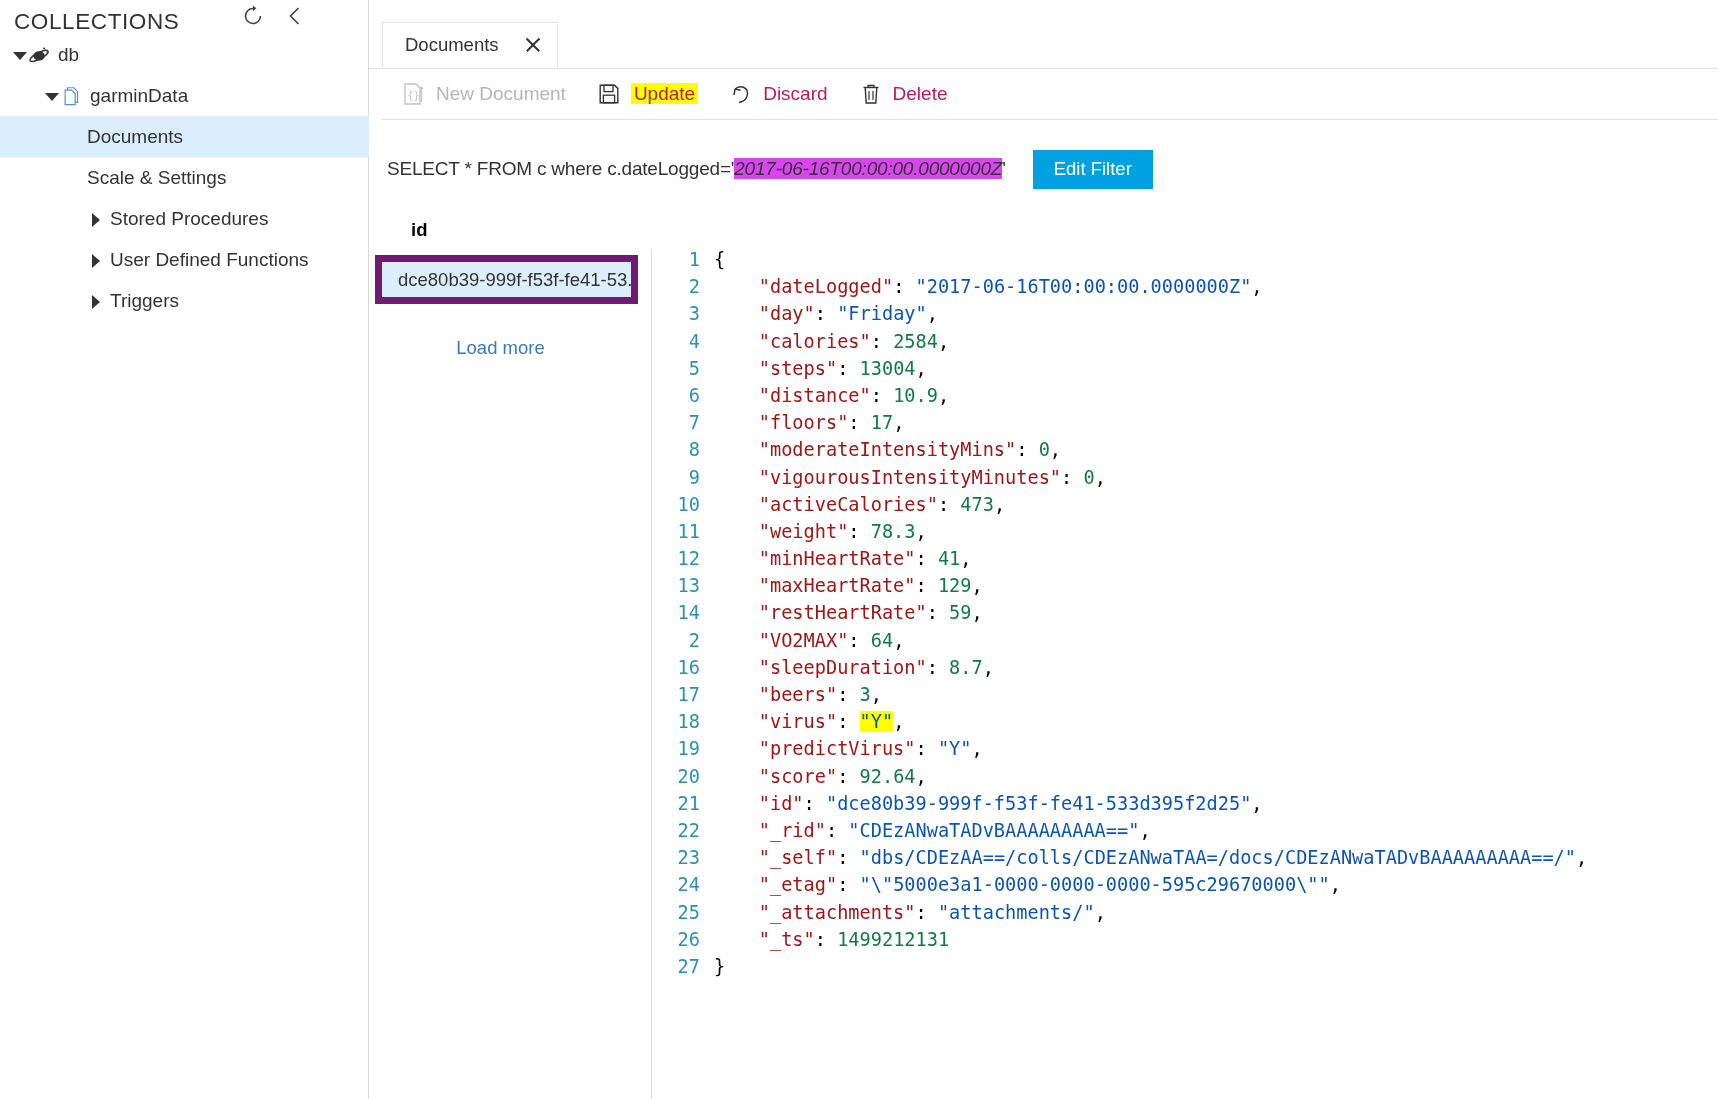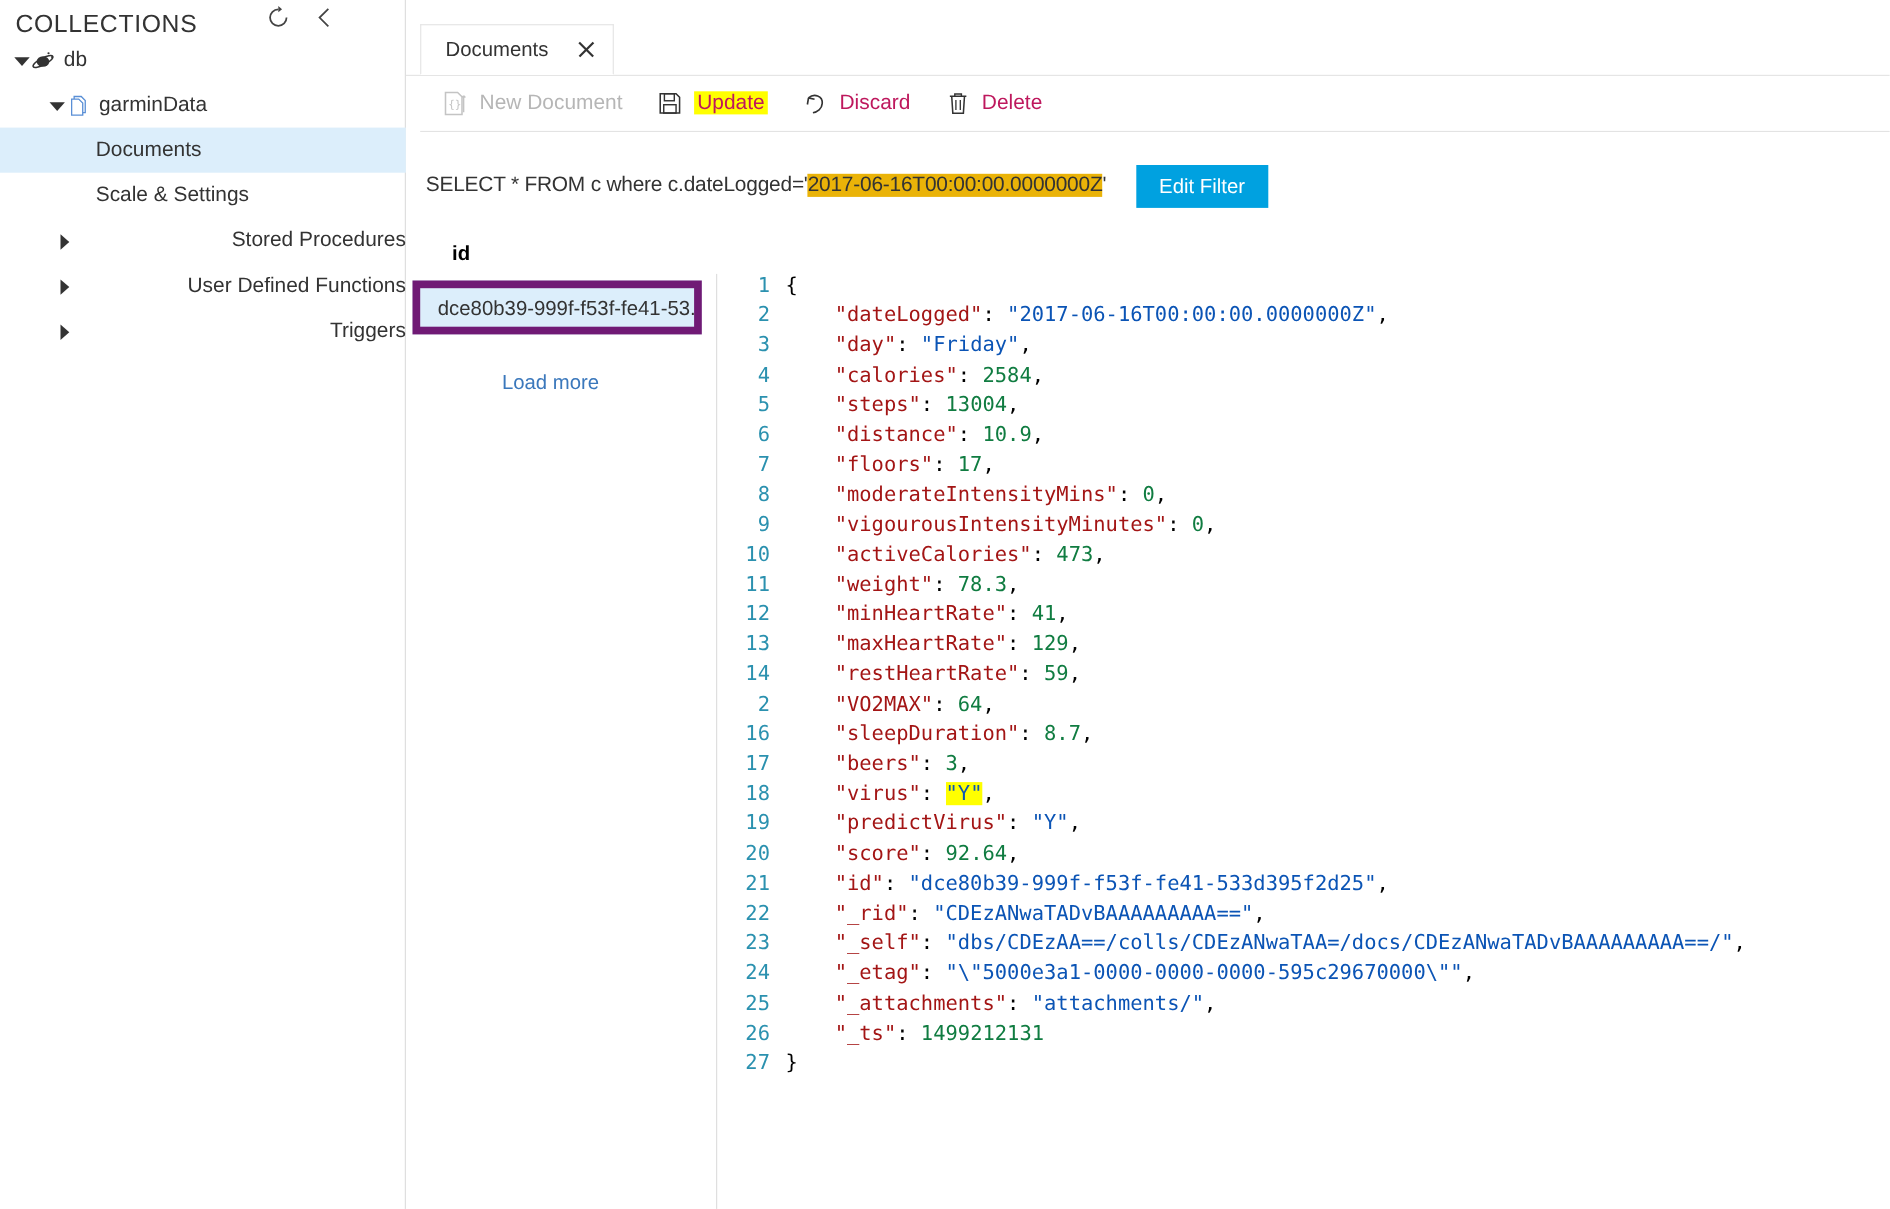--- a/index.html
+++ b/index.html
@@ -109,21 +109,21 @@
     margin-right: 6px;
     display: flex;
     align-items: center;
     justify-content: center;
   }
   .tree-label { line-height: 1; }
 
   .lvl0 { padding-left: 12px; }
   .lvl1 { padding-left: 44px; }
   .lvl2 { padding-left: 87px; }
-  .lvl2b { padding-left: 51px; justify-content: space-between; }
+  .lvl2b { padding-left: 88px; }
 
   
   #main {
     position: absolute;
     left: 369px;
     top: 0;
     width: 1349px;
     height: 1099px;
     background: #ffffff;
   }
@@ -232,21 +232,22 @@
     box-sizing: border-box;
   }
   #query-text {
     font-size: 19px;
     color: #333333;
     white-space: nowrap;
     letter-spacing: -0.2px;
   }
   #query-text .q-static { color: #333333; }
   #query-text .q-hl {
-    background: #eab308;
+    background: #d946ef;
+    font-style: italic;
   }
   #edit-filter-btn {
     margin-left: 27px;
     background: #00a1e0;
     color: #ffffff;
     border: none;
     height: 39px;
     padding: 0 21px;
     font-size: 18.5px;
     font-family: "Liberation Sans", sans-serif;

